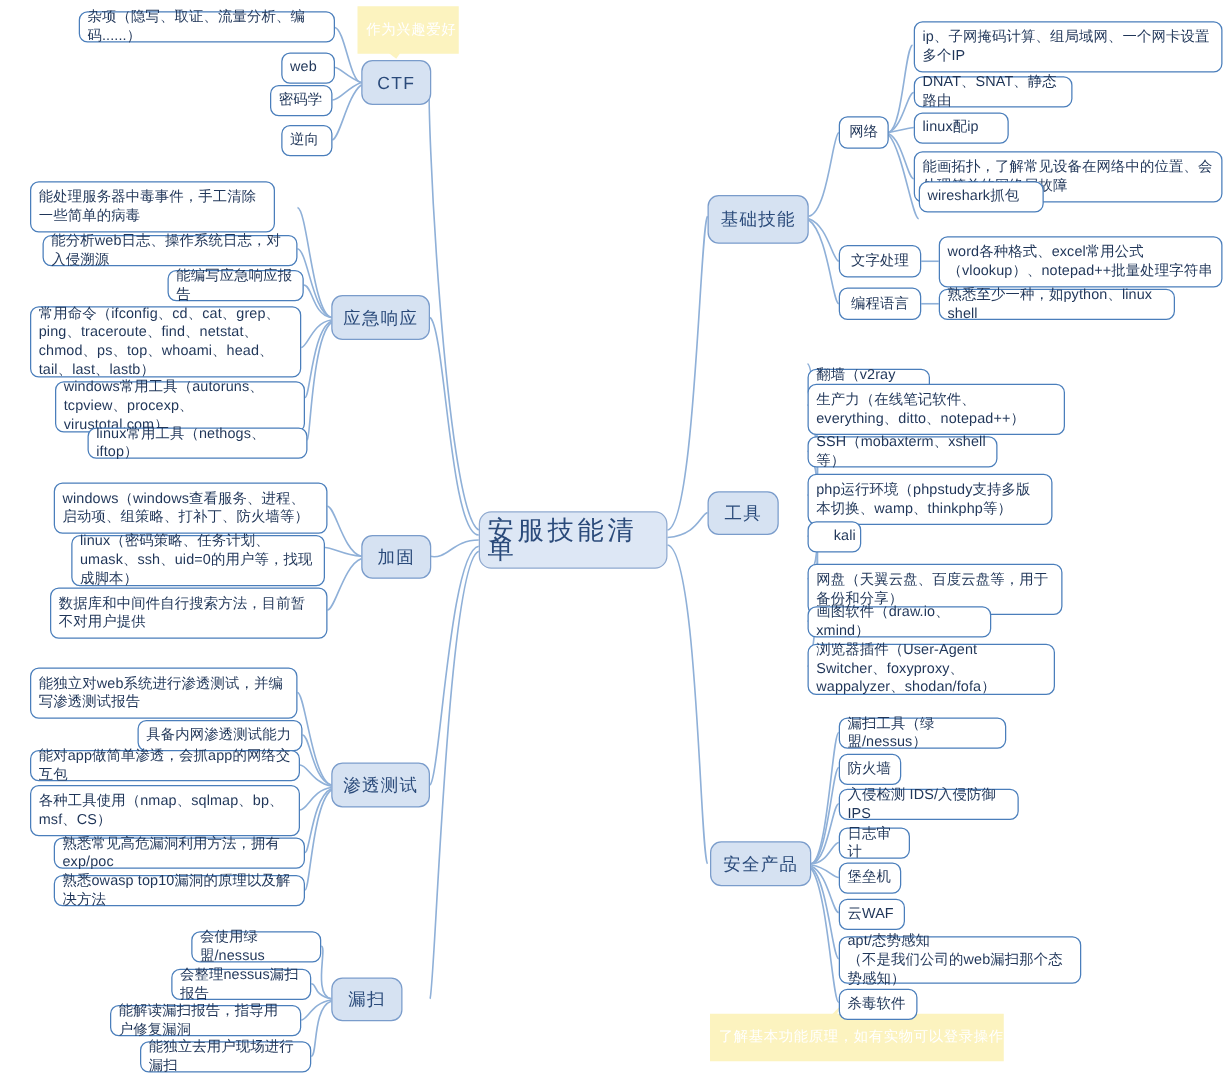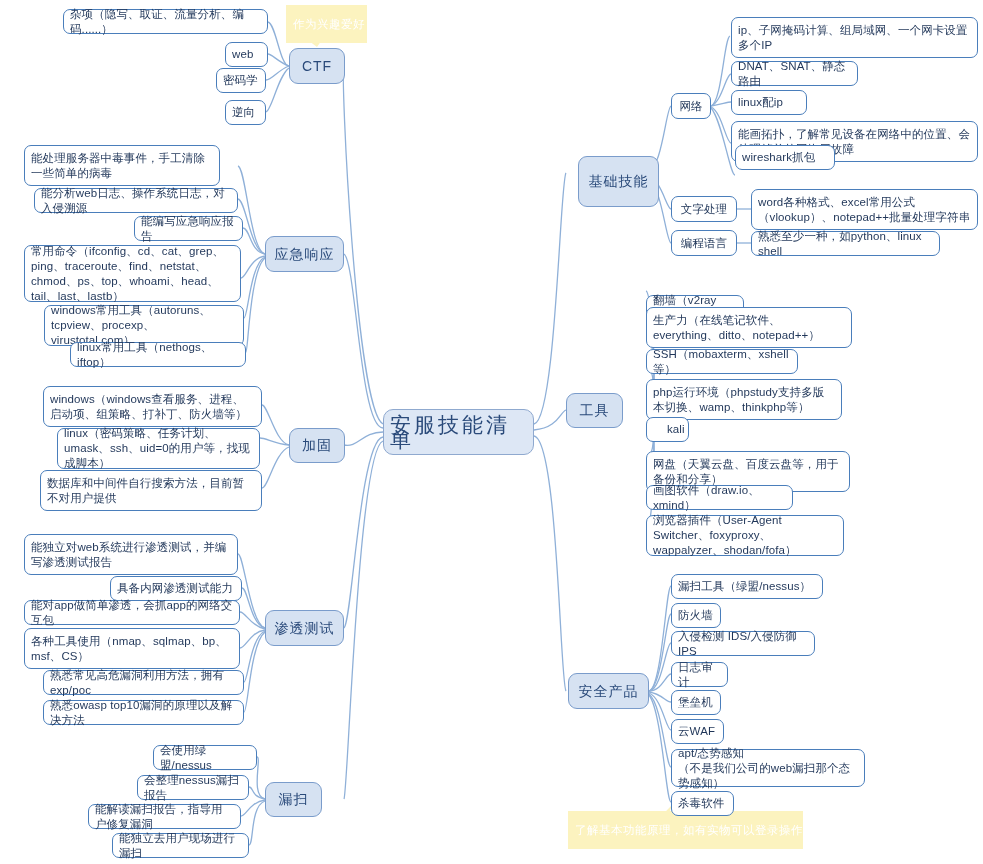--- a/index.html
+++ b/index.html
@@ -257,21 +257,21 @@
   <div class="node leaf" style="left:137px; top:775px; width:112px; height:25px;">
     <span>会整理nessus漏扫报告</span>
   </div>
   <div class="node leaf" style="left:88px; top:804px; width:153px; height:25px;">
     <span>能解读漏扫报告，指导用户修复漏洞</span>
   </div>
   <div class="node leaf" style="left:112px; top:833px; width:137px; height:25px;">
     <span>能独立去用户现场进行漏扫</span>
   </div>
 
-  <div class="node branch" style="left:566px; top:156px; width:81px; height:51px;margin-left:12px;">
+  <div class="node branch" style="left:566px; top:156px; width:81px; height:39px;">
     <span>基础技能</span>
   </div>
   <div class="node sub" style="left:671px; top:93px; width:40px; height:26px;">
     <span>网络</span>
   </div>
   <div class="node leaf" style="left:731px; top:17px; width:247px; height:41px;">
     <span>ip、子网掩码计算、组局域网、一个网卡设置多个IP</span>
   </div>
   <div class="node leaf" style="left:731px; top:61px; width:127px; height:25px;">
     <span>DNAT、SNAT、静态路由</span>
@@ -322,21 +322,21 @@
   <div class="node leaf" style="left:646px; top:485px; width:147px; height:25px;">
     <span>画图软件（draw.io、xmind）</span>
   </div>
   <div class="node leaf" style="left:646px; top:515px; width:198px; height:41px;">
     <span>浏览器插件（User-Agent Switcher、foxyproxy、wappalyzer、shodan/fofa）</span>
   </div>
 
   <div class="node branch" style="left:568px; top:673px; width:81px; height:36px;">
     <span>安全产品</span>
   </div>
-  <div class="node leaf" style="left:671px; top:574px; width:152px; height:25px;">
+  <div class="node leaf" style="left:671px; top:574px; width:134px; height:25px;">
     <span>漏扫工具（绿盟/nessus）</span>
   </div>
   <div class="node leaf" style="left:671px; top:603px; width:50px; height:25px;">
     <span>防火墙</span>
   </div>
   <div class="node leaf" style="left:671px; top:631px; width:144px; height:25px;">
     <span>入侵检测 IDS/入侵防御IPS</span>
   </div>
   <div class="node leaf" style="left:671px; top:662px; width:57px; height:25px;">
     <span>日志审计</span>

